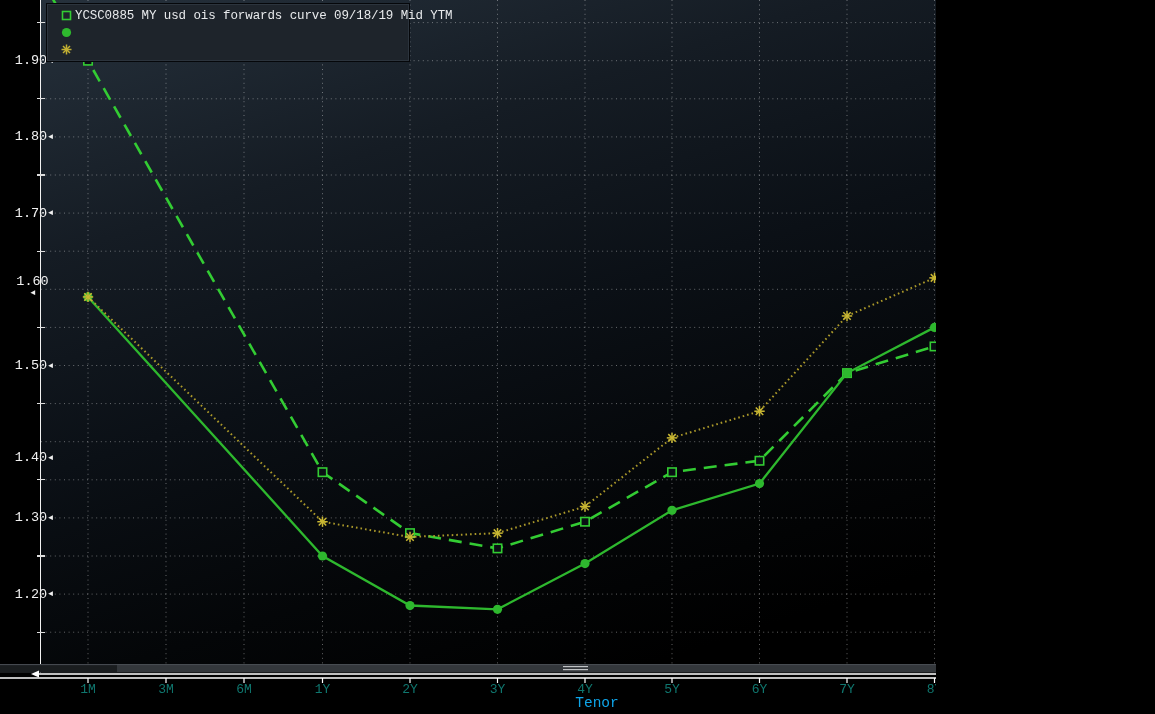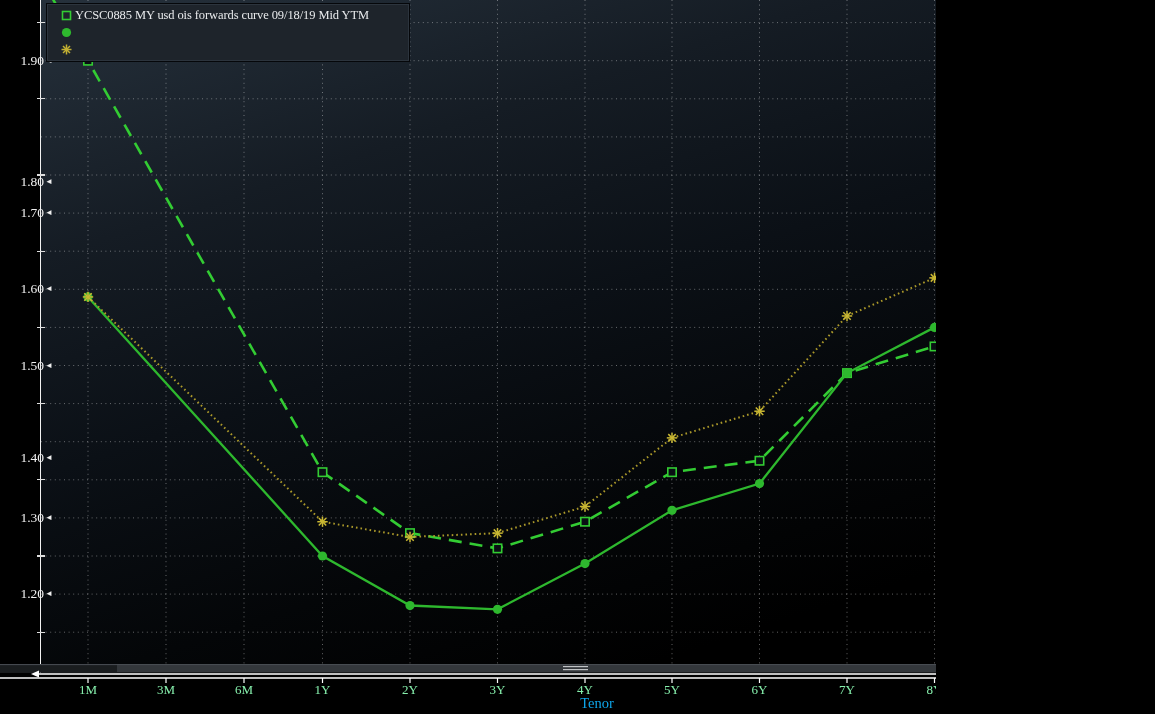--- a/index.html
+++ b/index.html
@@ -1,38 +1,38 @@
 <!DOCTYPE html>
 <html><head>
 <meta charset="utf-8">
 <style>
   html,body{margin:0;padding:0;background:#000;}
   .screen{
     position:relative;width:936px;height:714px;background:#000;overflow:hidden;
-    font-family:Liberation Serif, serif;-webkit-font-smoothing:antialiased;
+    font-family:Liberation Mono, monospace;-webkit-font-smoothing:antialiased;
   }
   #chart-svg{position:absolute;left:0;top:0;}
   
   .legend{
     position:absolute;left:46px;top:3px;width:364px;height:59px;
     background:#1e242b;border:1px solid #05070a;box-shadow:0 0 0 1px #2c343d inset;
     box-sizing:border-box;display:flex;flex-direction:column;justify-content:center;
     padding:2px 6px 2px 10px;z-index:5;
   }
   .legend-row{display:flex;align-items:center;height:17px;}
   .legend-marker{width:18px;display:flex;align-items:center;justify-content:center;flex:0 0 18px;}
   .legend-label{color:#e8eaec;font-size:12.5px;letter-spacing:-0.1px;white-space:nowrap;}
   
   .ylab{
     position:absolute;left:12px;width:41px;height:16px;display:flex;align-items:center;
     justify-content:flex-end;color:#f0f0f0;font-size:13.5px;z-index:3;
   }
   .ylab .arr{font-size:8px;line-height:8px;margin-left:1px;color:#f0f0f0;}
   .xlab{
-    position:absolute;width:44px;top:682px;text-align:center;color:#86efac;
+    position:absolute;width:44px;top:682px;text-align:center;color:#0f766e;
     font-size:13px;z-index:3;
   }
   .xaxis-title{
     position:absolute;left:557px;top:695px;width:80px;text-align:center;
     color:#0ea5e9;font-size:14.5px;z-index:3;
   }
 </style>
 </head>
 <body>
 
@@ -248,29 +248,29 @@
       </span>
     </div>
   </div>
 
   <div class="xaxis-title">Tenor</div>
 
 <div class="ylab" style="top: 52.7px;">
       <span class="num">1.90</span>
       <span class="arr">◄</span>
     </div>
-    <div class="ylab" style="top: 128.9px; margin-top: 45px;">
+    <div class="ylab" style="top: 128.9px;">
       <span class="num">1.80</span>
       <span class="arr">◄</span>
     </div>
     <div class="ylab" style="top: 205.1px;">
       <span class="num">1.70</span>
       <span class="arr">◄</span>
     </div>
-    <div class="ylab" style="top: 281.3px;">
+    <div class="ylab" style="top: 281.3px; flex-direction: column;">
       <span class="num">1.60</span>
       <span class="arr">◄</span>
     </div>
     <div class="ylab" style="top: 357.5px;">
       <span class="num">1.50</span>
       <span class="arr">◄</span>
     </div>
     <div class="ylab" style="top: 433.7px; margin-top: 16px;">
       <span class="num">1.40</span>
       <span class="arr">◄</span>

